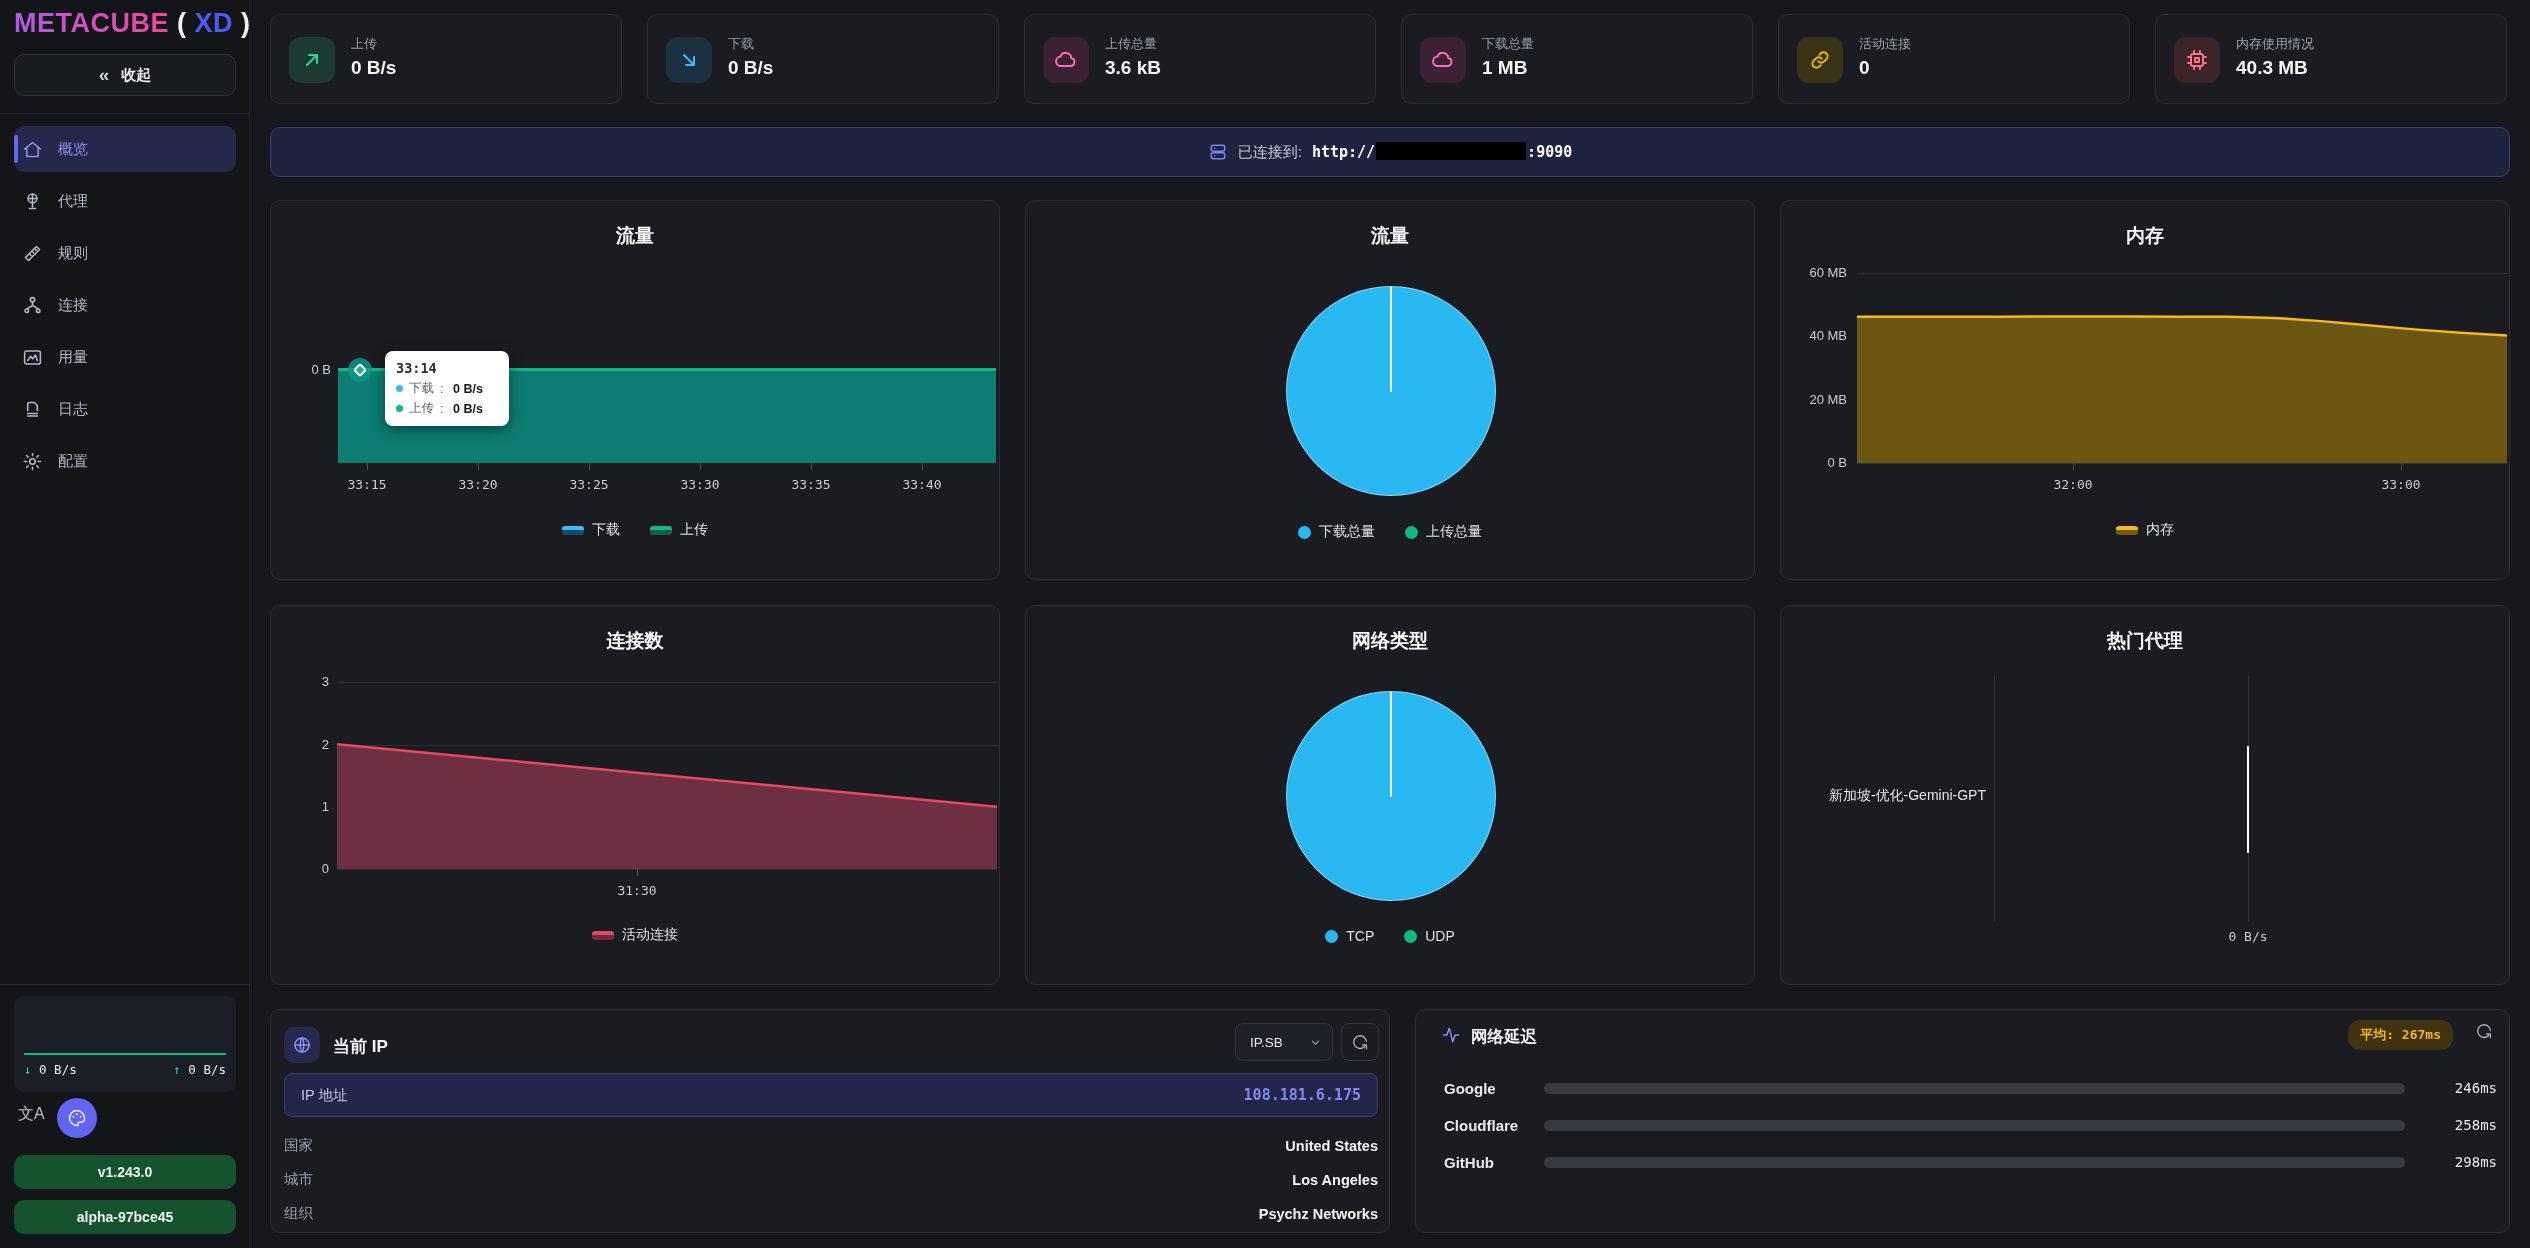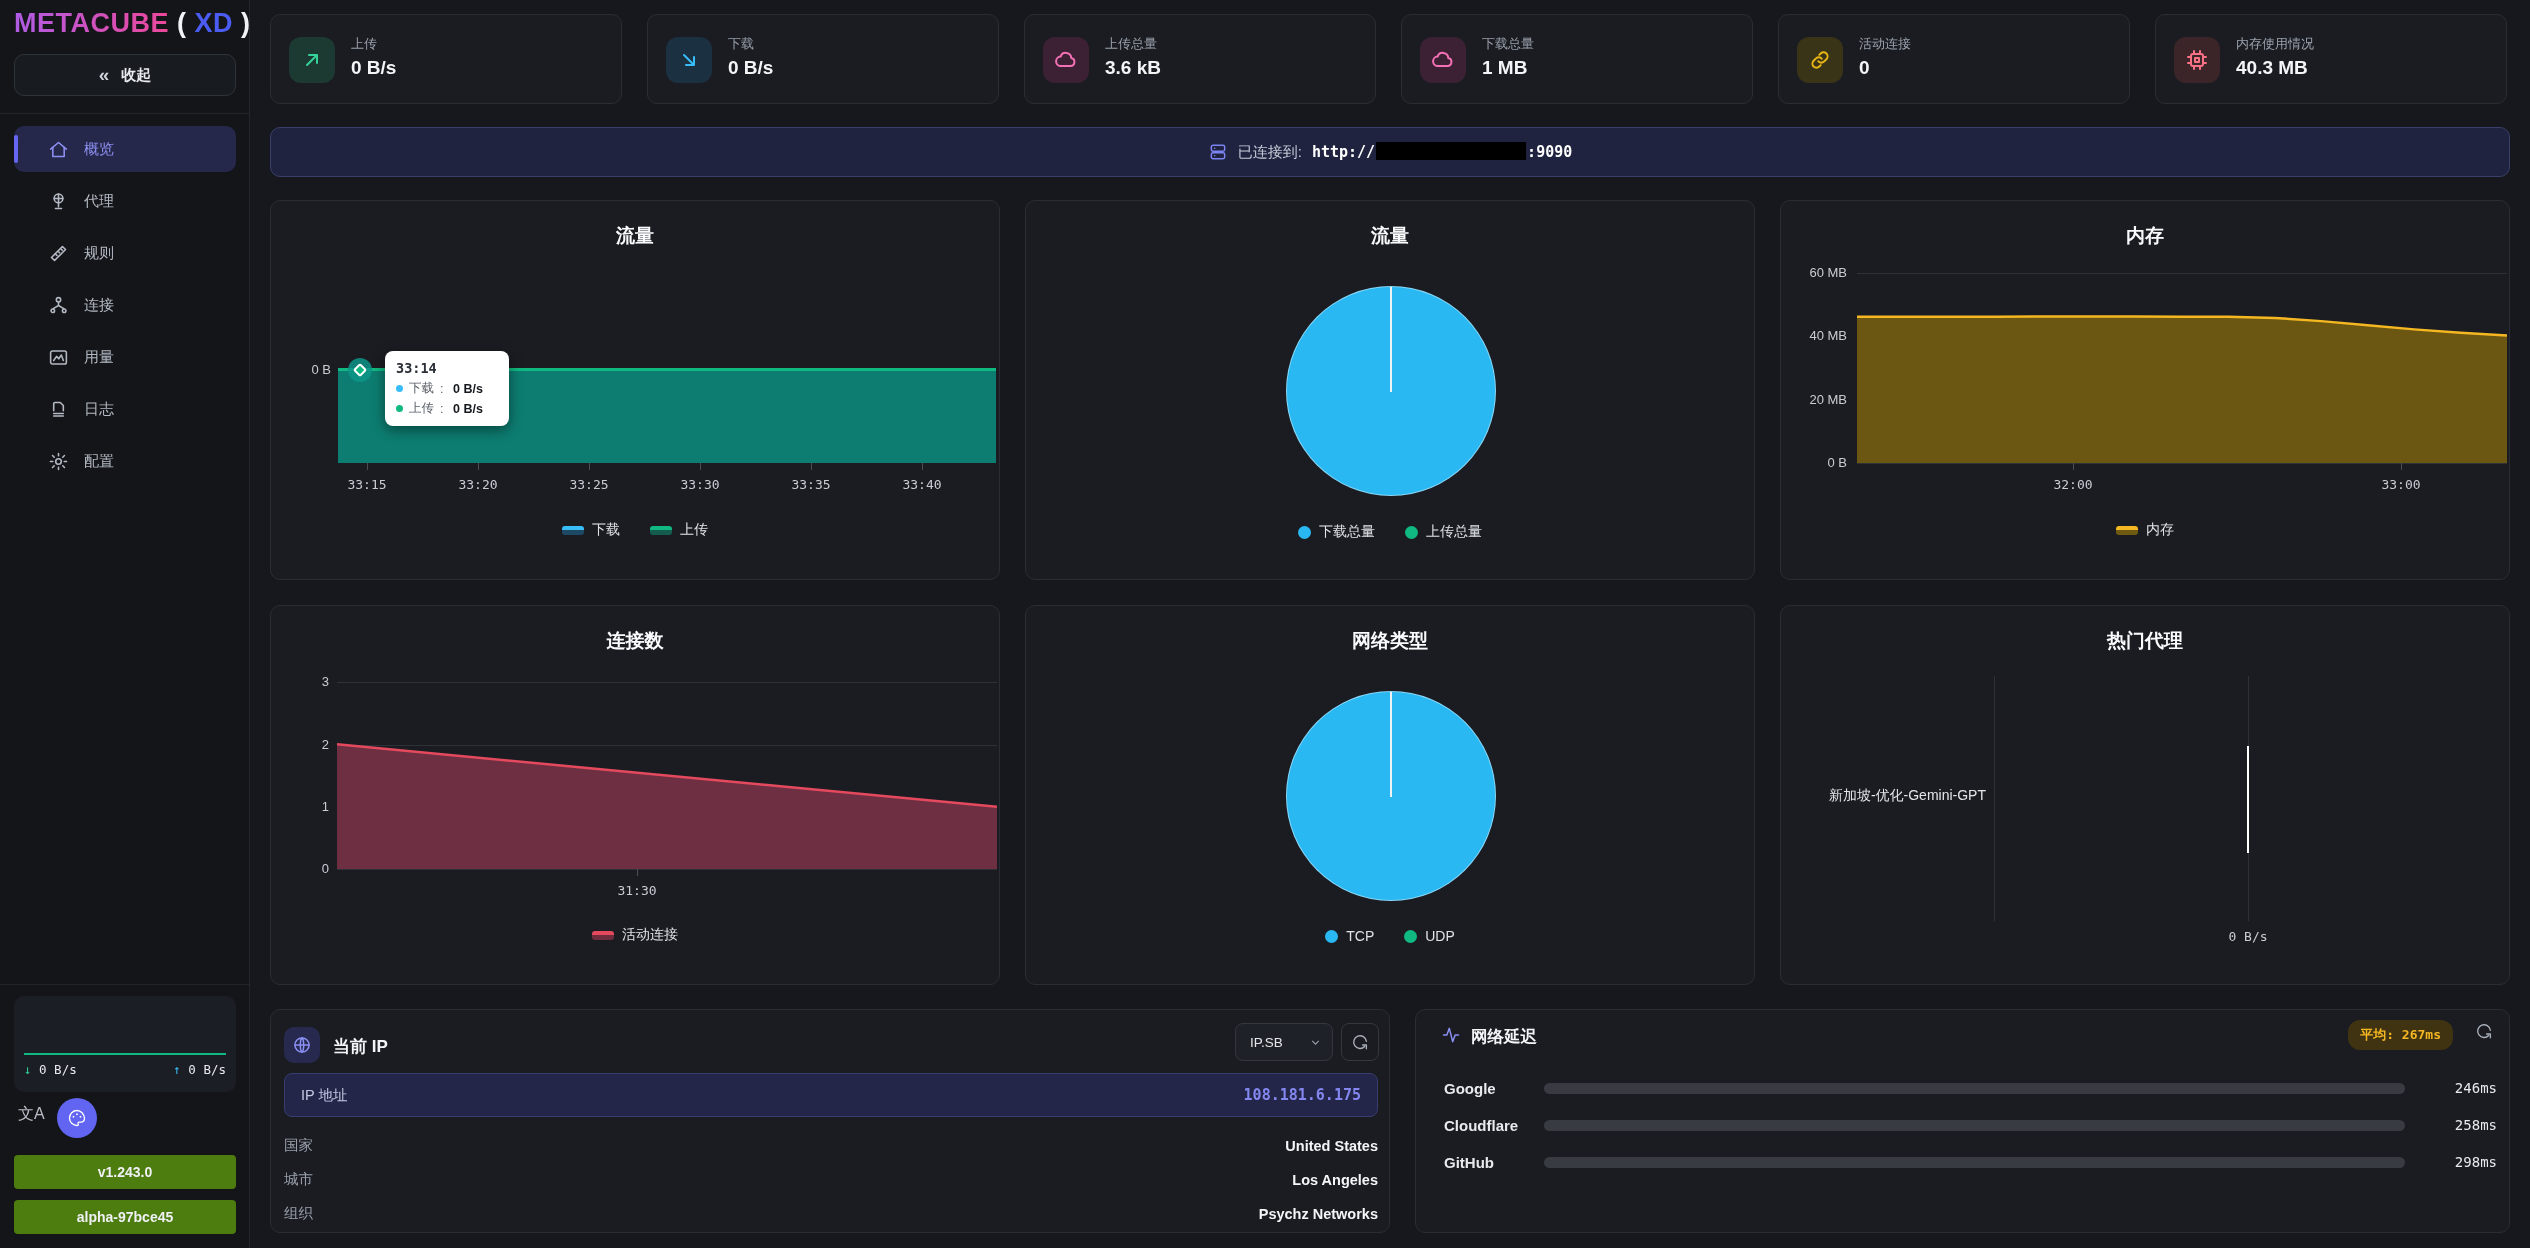--- a/index.html
+++ b/index.html
@@ -11,32 +11,32 @@
   
   #sidebar { position:absolute; left:0; top:0; width:250px; height:1248px; background:#141519; border-right:1px solid #23262d; }
   .logo { position:absolute; left:14px; top:8px; font-size:27px; font-weight:800; letter-spacing:.5px; white-space:nowrap; }
   .logo .brand { background:linear-gradient(90deg,#b05ce5,#ec4899); -webkit-background-clip:text; background-clip:text; color:transparent; }
   .logo .paren { color:#f2f3f7; }
   .logo .accent { color:#4a5cf2; }
   .collapse-btn { position:absolute; left:14px; top:54px; width:222px; height:42px; border:1px solid #2f333b; border-radius:10px; background:#181b20; display:flex; align-items:center; justify-content:center; gap:12px; font-size:15px; font-weight:700; color:#e8eaee; cursor:pointer; }
   .collapse-btn .chev { font-size:19px; color:#cfd3da; }
   .side-divider { position:absolute; left:0; width:250px; border-top:1px solid #22252c; }
   .nav { position:absolute; left:14px; top:126px; width:222px; }
-  .nav-item { position:relative; height:46px; margin-bottom:6px; border-radius:10px; display:flex; align-items:center; padding-left:34px; gap:15px; color:#b3b9c3; font-size:15px; cursor:pointer; }
+  .nav-item { position:relative; height:46px; margin-bottom:6px; border-radius:10px; display:flex; align-items:center; padding-left:8px; gap:15px; color:#b3b9c3; font-size:15px; cursor:pointer; }
   .nav-item svg { width:21px; height:21px; stroke:currentColor; stroke-width:1.8; fill:none; stroke-linecap:round; stroke-linejoin:round; }
   .nav-item.active { background:#26284b; color:#8d90f2; }
   .nav-item.active .ind { position:absolute; left:0; top:9px; width:4px; height:28px; border-radius:4px; background:#6467f2; }
   .mini-card { position:absolute; left:14px; top:996px; width:222px; height:96px; background:#1b1e25; border-radius:10px; }
   .mini-line { position:absolute; left:10px; right:10px; top:57px; height:2px; background:#10b981; }
   .mini-stats { position:absolute; left:10px; right:10px; top:66px; display:flex; justify-content:space-between; font-size:12.5px; color:#e8eaee; }
   .arrow-dn { color:#34d399; } .arrow-up { color:#38bdf8; }
   .lang-btn { position:absolute; left:18px; top:1104px; font-size:16px; color:#b9bfc8; cursor:pointer; }
   .palette-btn { position:absolute; left:57px; top:1098px; width:40px; height:40px; border-radius:50%; background:#6165f1; display:flex; align-items:center; justify-content:center; cursor:pointer; }
   .palette-btn svg { width:20px; height:20px; stroke:#fff; stroke-width:1.6; fill:none; }
-  .side-btn { position:absolute; left:14px; width:222px; height:34px; background:#4d7c0f; border-radius:4px; display:flex; align-items:center; justify-content:center; font-size:14px; font-weight:700; color:#f0f1f4; cursor:pointer; }
+  .side-btn { position:absolute; left:14px; width:222px; height:34px; background:#14532d; border-radius:10px; display:flex; align-items:center; justify-content:center; font-size:14px; font-weight:700; color:#f0f1f4; cursor:pointer; }
 
   
   .stat-card { position:absolute; top:14px; width:352px; height:90px; background:#1a1c22; border:1px solid #2a2d35; border-radius:10px; }
   .stat-ic { position:absolute; left:18px; top:22px; width:46px; height:46px; border-radius:12px; display:flex; align-items:center; justify-content:center; }
   .stat-ic svg { width:24px; height:24px; stroke:currentColor; stroke-width:2; fill:none; stroke-linecap:round; stroke-linejoin:round; }
   .s0 { background:#1c3a31; color:#34d399; } .s1 { background:#1b3040; color:#38bdf8; }
   .s2 { background:#3c2134; color:#f471b5; } .s3 { background:#3c2134; color:#f471b5; }
   .s4 { background:#393318; color:#e7b416; } .s5 { background:#3b2529; color:#fb7185; }
   .stat-label { position:absolute; left:80px; top:20px; font-size:13px; color:#9aa0ab; }
   .stat-value { position:absolute; left:80px; top:42px; font-size:19px; font-weight:700; color:#f4f5f7; }

